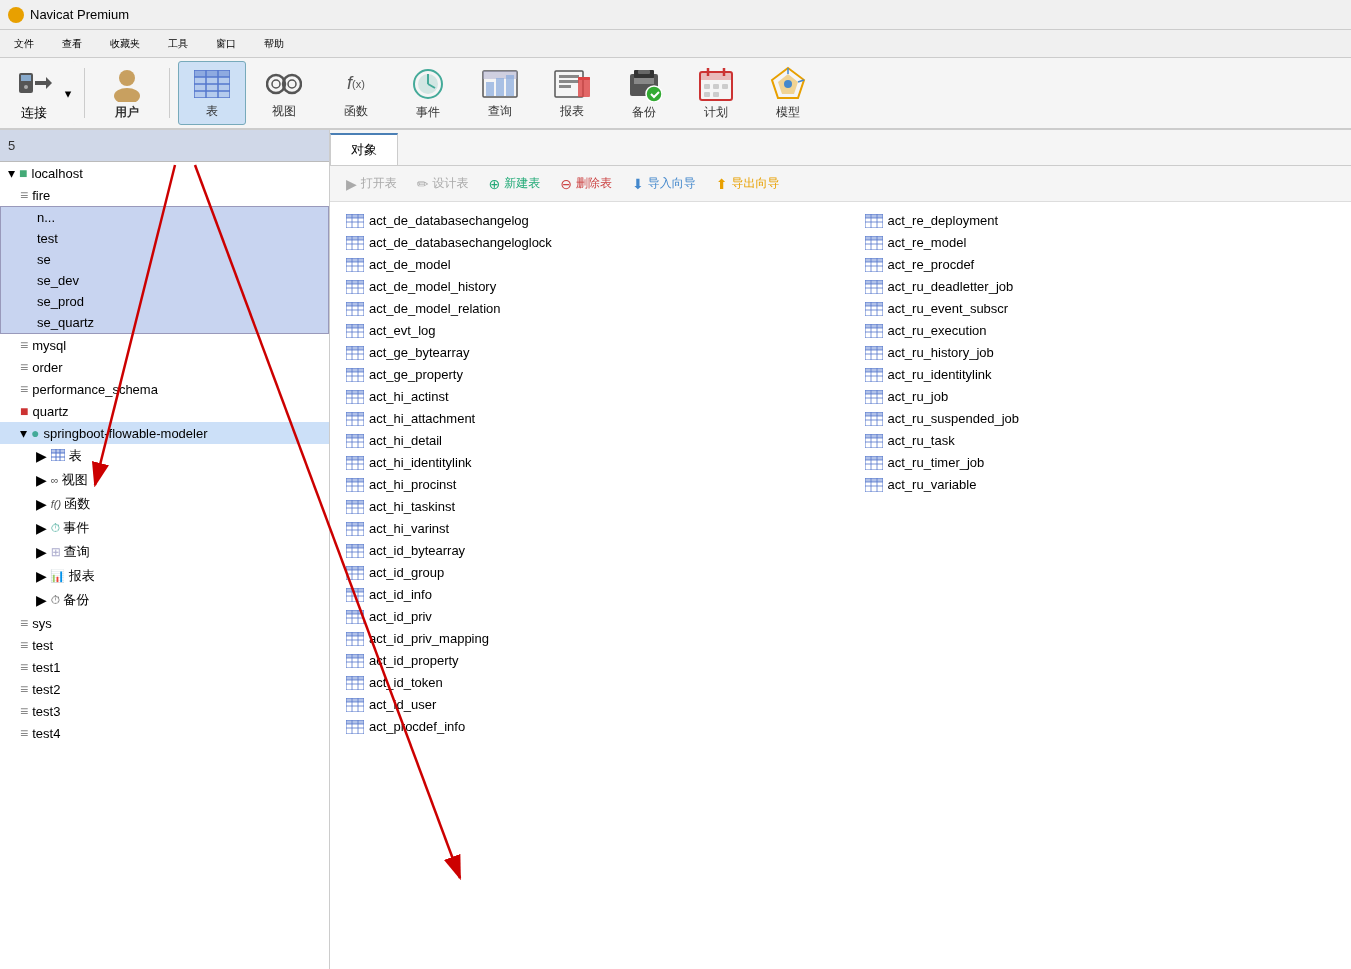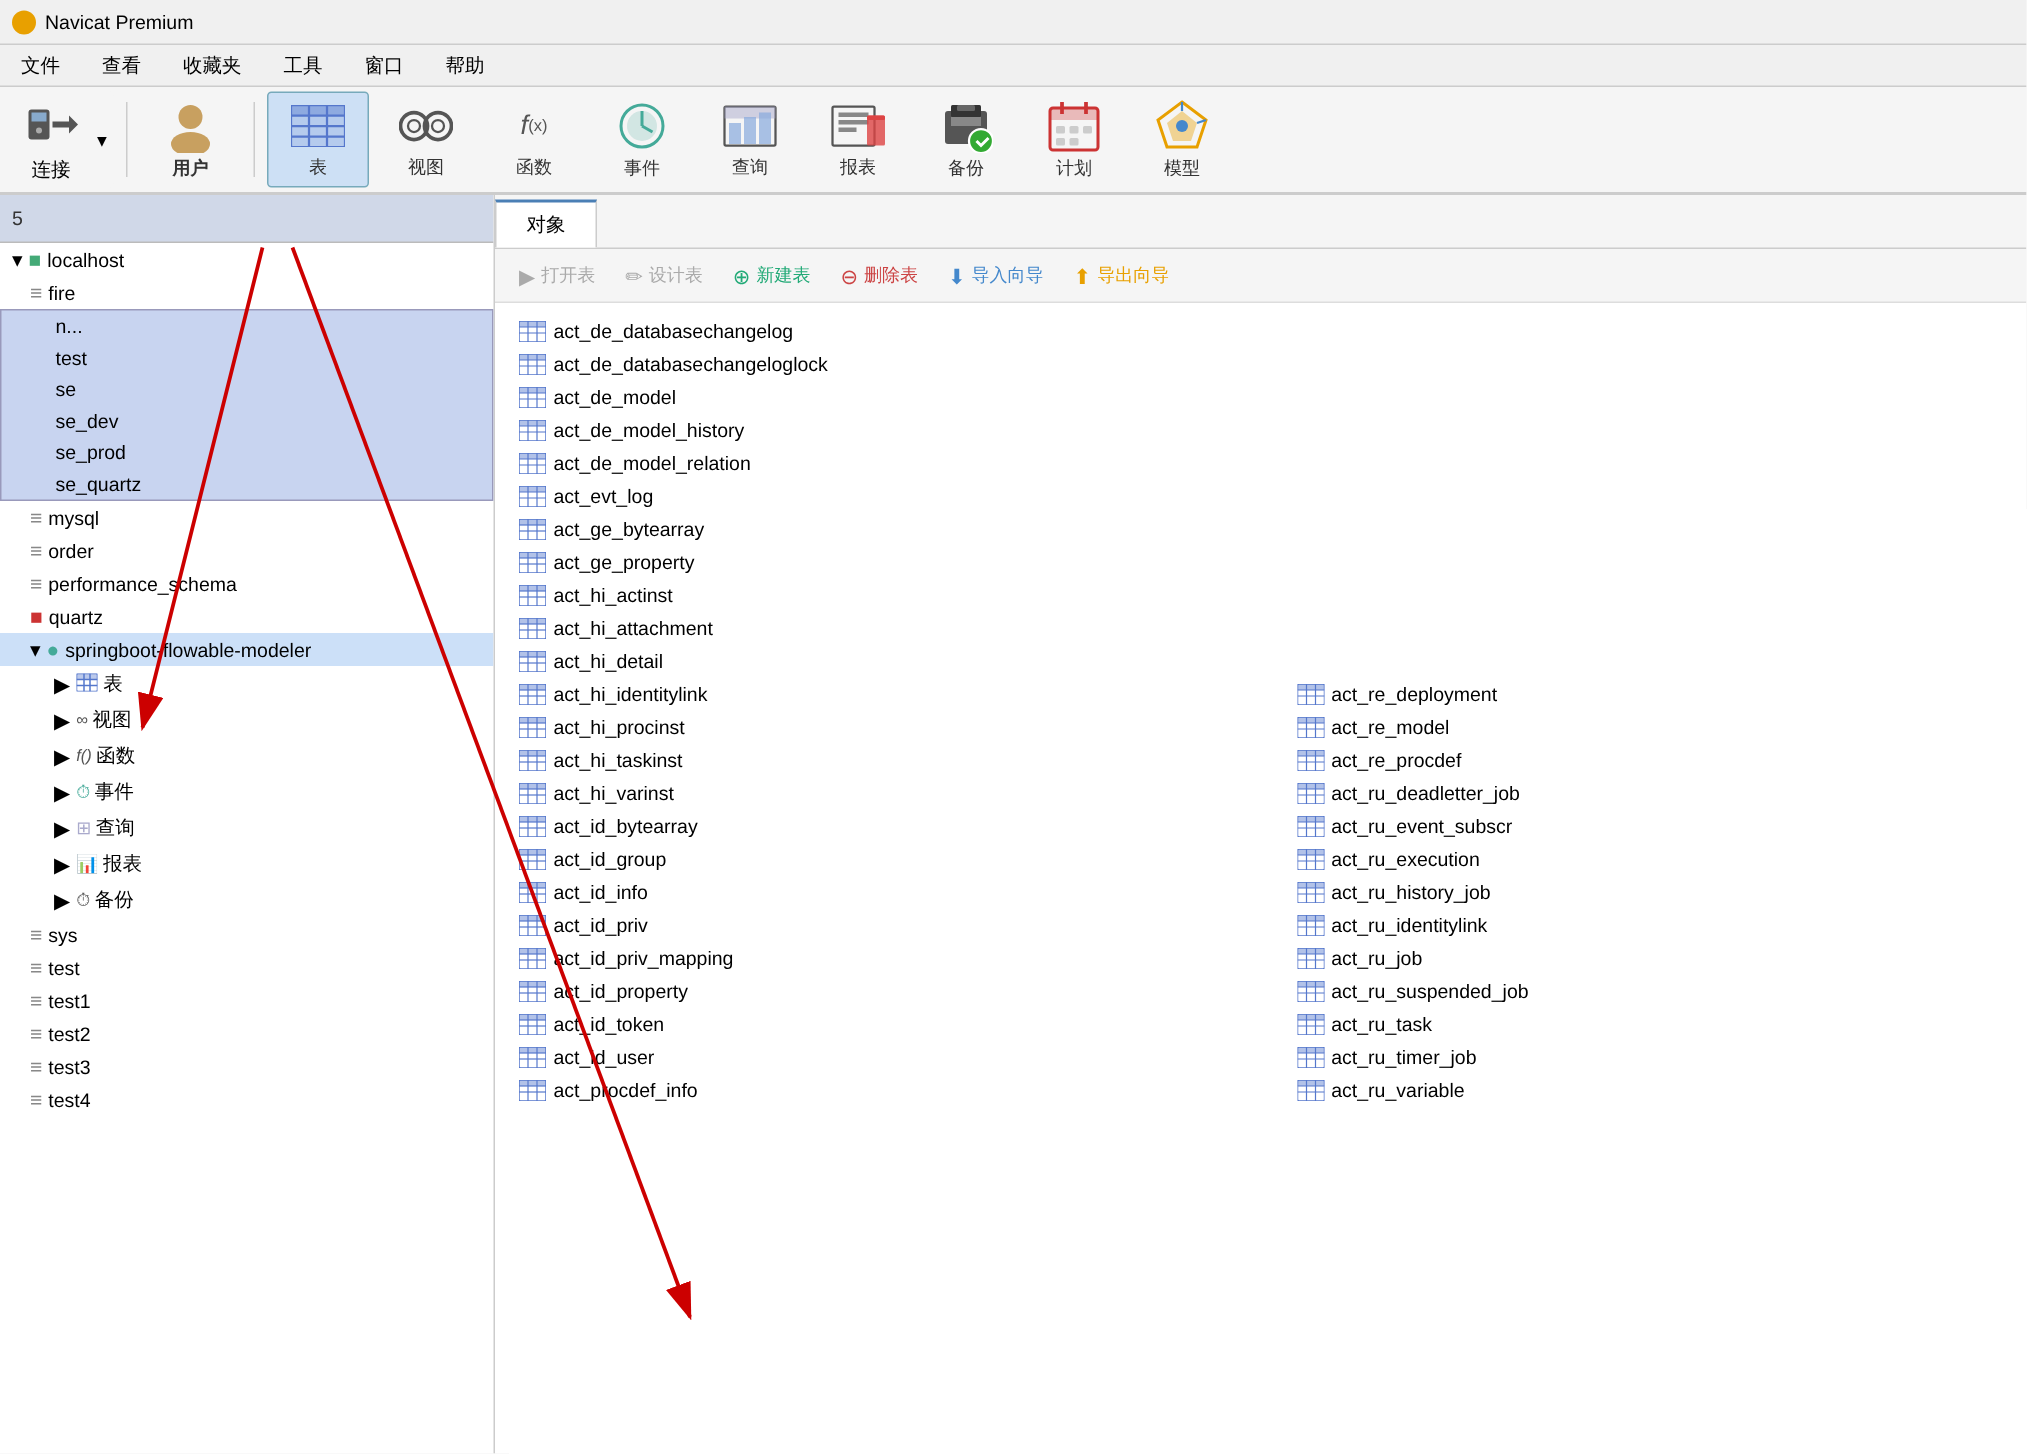--- a/index.html
+++ b/index.html
@@ -29,21 +29,21 @@
       height: 28px;
       display: flex;
       align-items: center;
       padding: 0 8px;
       border-bottom: 1px solid #ccc;
       gap: 16px;
     }
     .menu-bar span {
       cursor: pointer;
       padding: 2px 6px;
-      font-size: 13px;
+      font-size: 10px;
     }
 
     
     .toolbar {
       background: #f5f5f5;
       height: 72px;
       display: flex;
       align-items: center;
       padding: 0 8px;
       border-bottom: 2px solid #ccc;
@@ -853,21 +853,21 @@
     <rect x="0" y="0" width="18" height="4" fill="#5577cc" opacity="0.45"></rect>
     <line x1="0" y1="4" x2="18" y2="4" stroke="#5577cc" stroke-width="0.8"></line>
     <line x1="0" y1="8" x2="18" y2="8" stroke="#5577cc" stroke-width="0.8"></line>
     <line x1="6" y1="0" x2="6" y2="14" stroke="#5577cc" stroke-width="0.8"></line>
     <line x1="12" y1="0" x2="12" y2="14" stroke="#5577cc" stroke-width="0.8"></line>
   </svg>
             </span>
             <span>act_procdef_info</span>
           </div>
         </div>
-        <div style="display: flex; flex-direction: column; gap: 1px; justify-content: flex-end;">
+        <div style="display: flex; flex-direction: column; gap: 1px;">
           <div class="table-item">
             <span class="table-icon">
               <svg class="tbl-svg" viewBox="0 0 18 14" xmlns="http://www.w3.org/2000/svg">
     <rect x="0" y="0" width="18" height="14" rx="1" fill="none" stroke="#5577cc" stroke-width="1"></rect>
     <rect x="0" y="0" width="18" height="4" fill="#5577cc" opacity="0.45"></rect>
     <line x1="0" y1="4" x2="18" y2="4" stroke="#5577cc" stroke-width="0.8"></line>
     <line x1="0" y1="8" x2="18" y2="8" stroke="#5577cc" stroke-width="0.8"></line>
     <line x1="6" y1="0" x2="6" y2="14" stroke="#5577cc" stroke-width="0.8"></line>
     <line x1="12" y1="0" x2="12" y2="14" stroke="#5577cc" stroke-width="0.8"></line>
   </svg>

